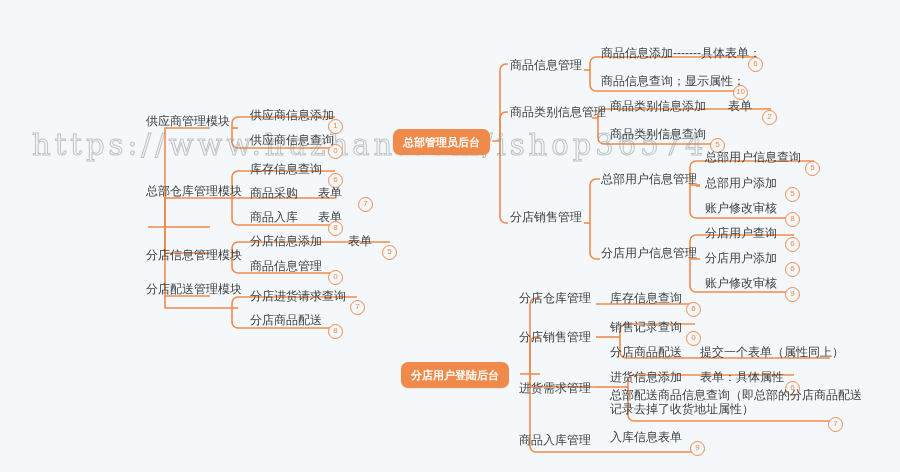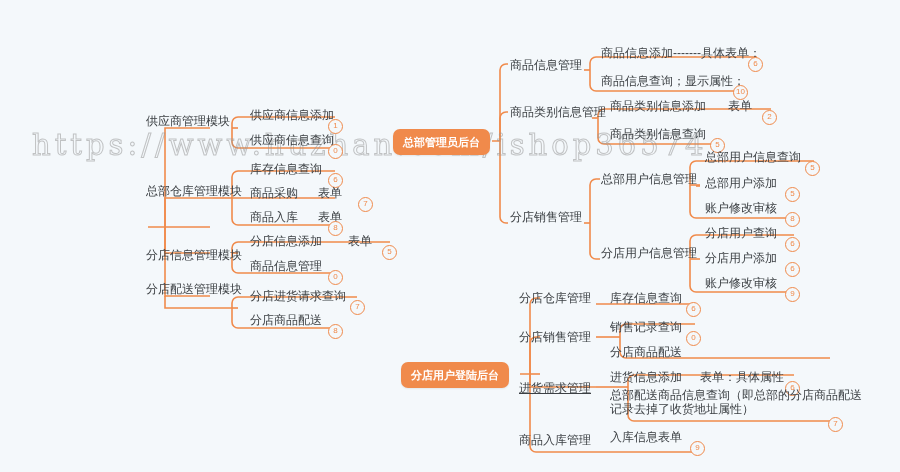--- a/index.html
+++ b/index.html
@@ -138,21 +138,21 @@
     <div class="node" style="left: 146px; top: 184px;">总部仓库管理模块</div>
     <div class="node" style="left: 146px; top: 240px; margin-top: 8px;">分店信息管理模块</div>
     <div class="node" style="left: 146px; top: 282px;">分店配送管理模块</div>
     <div class="node" style="left: 510px; top: 58px;">商品信息管理</div>
     <div class="node" style="left: 510px; top: 105px;">商品类别信息管理</div>
     <div class="node" style="left: 510px; top: 210px;">分店销售管理</div>
     <div class="node" style="left: 601px; top: 172px;">总部用户信息管理</div>
     <div class="node" style="left: 601px; top: 246px;">分店用户信息管理</div>
     <div class="node" style="left: 519px; top: 291px;">分店仓库管理</div>
     <div class="node" style="left: 519px; top: 330px;">分店销售管理</div>
-    <div class="node" style="left: 519px; top: 381px; text-decoration: underline;">进货需求管理</div>
+    <div class="node" style="left: 519px; top: 381px;">进货需求管理</div>
     <div class="node" style="left: 519px; top: 433px;">商品入库管理</div>
     <div class="node" style="left: 250px; top: 108px;">供应商信息添加</div>
     <div class="num" style="left: 328px; top: 119px;">1</div>
     <div class="node" style="left: 250px; top: 133px;">供应商信息查询</div>
     <div class="num" style="left: 328px; top: 144px;">0</div>
     <div class="node" style="left: 250px; top: 162px;">库存信息查询</div>
     <div class="num" style="left: 328px; top: 173px;">6</div>
     <div class="node" style="left: 250px; top: 186px;">商品采购</div>
     <div class="node" style="left: 318px; top: 186px;">表单</div>
     <div class="num" style="left: 358px; top: 197px;">7</div>
@@ -187,20 +187,21 @@
     <div class="num" style="left: 785px; top: 237px;">6</div>
     <div class="node" style="left: 705px; top: 251px;">分店用户添加</div>
     <div class="num" style="left: 785px; top: 262px;">6</div>
     <div class="node" style="left: 705px; top: 276px;">账户修改审核</div>
     <div class="num" style="left: 785px; top: 287px;">9</div>
     <div class="node" style="left: 610px; top: 291px;">库存信息查询</div>
     <div class="num" style="left: 686px; top: 302px;">6</div>
     <div class="node" style="left: 610px; top: 320px;">销售记录查询</div>
     <div class="num" style="left: 686px; top: 331px;">0</div>
     <div class="node" style="left: 610px; top: 345px;">分店商品配送</div>
+    <div class="node" style="left: 700px; top: 345px;">提交一个表单（属性同上）</div>
     <div class="node" style="left: 610px; top: 370px;">进货信息添加</div>
     <div class="node" style="left: 700px; top: 370px;">表单：具体属性</div>
     <div class="num" style="left: 785px; top: 381px;">6</div>
     <div class="node" style="left: 610px; top: 388px;">总部配送商品信息查询（即总部的分店商品配送
 记录去掉了收货地址属性）</div>
     <div class="num" style="left: 828px; top: 417px;">7</div>
     <div class="node" style="left: 610px; top: 430px; text-align: center;">入库信息表单</div>
     <div class="num" style="left: 690px; top: 441px;">9</div>
   </div>
 

